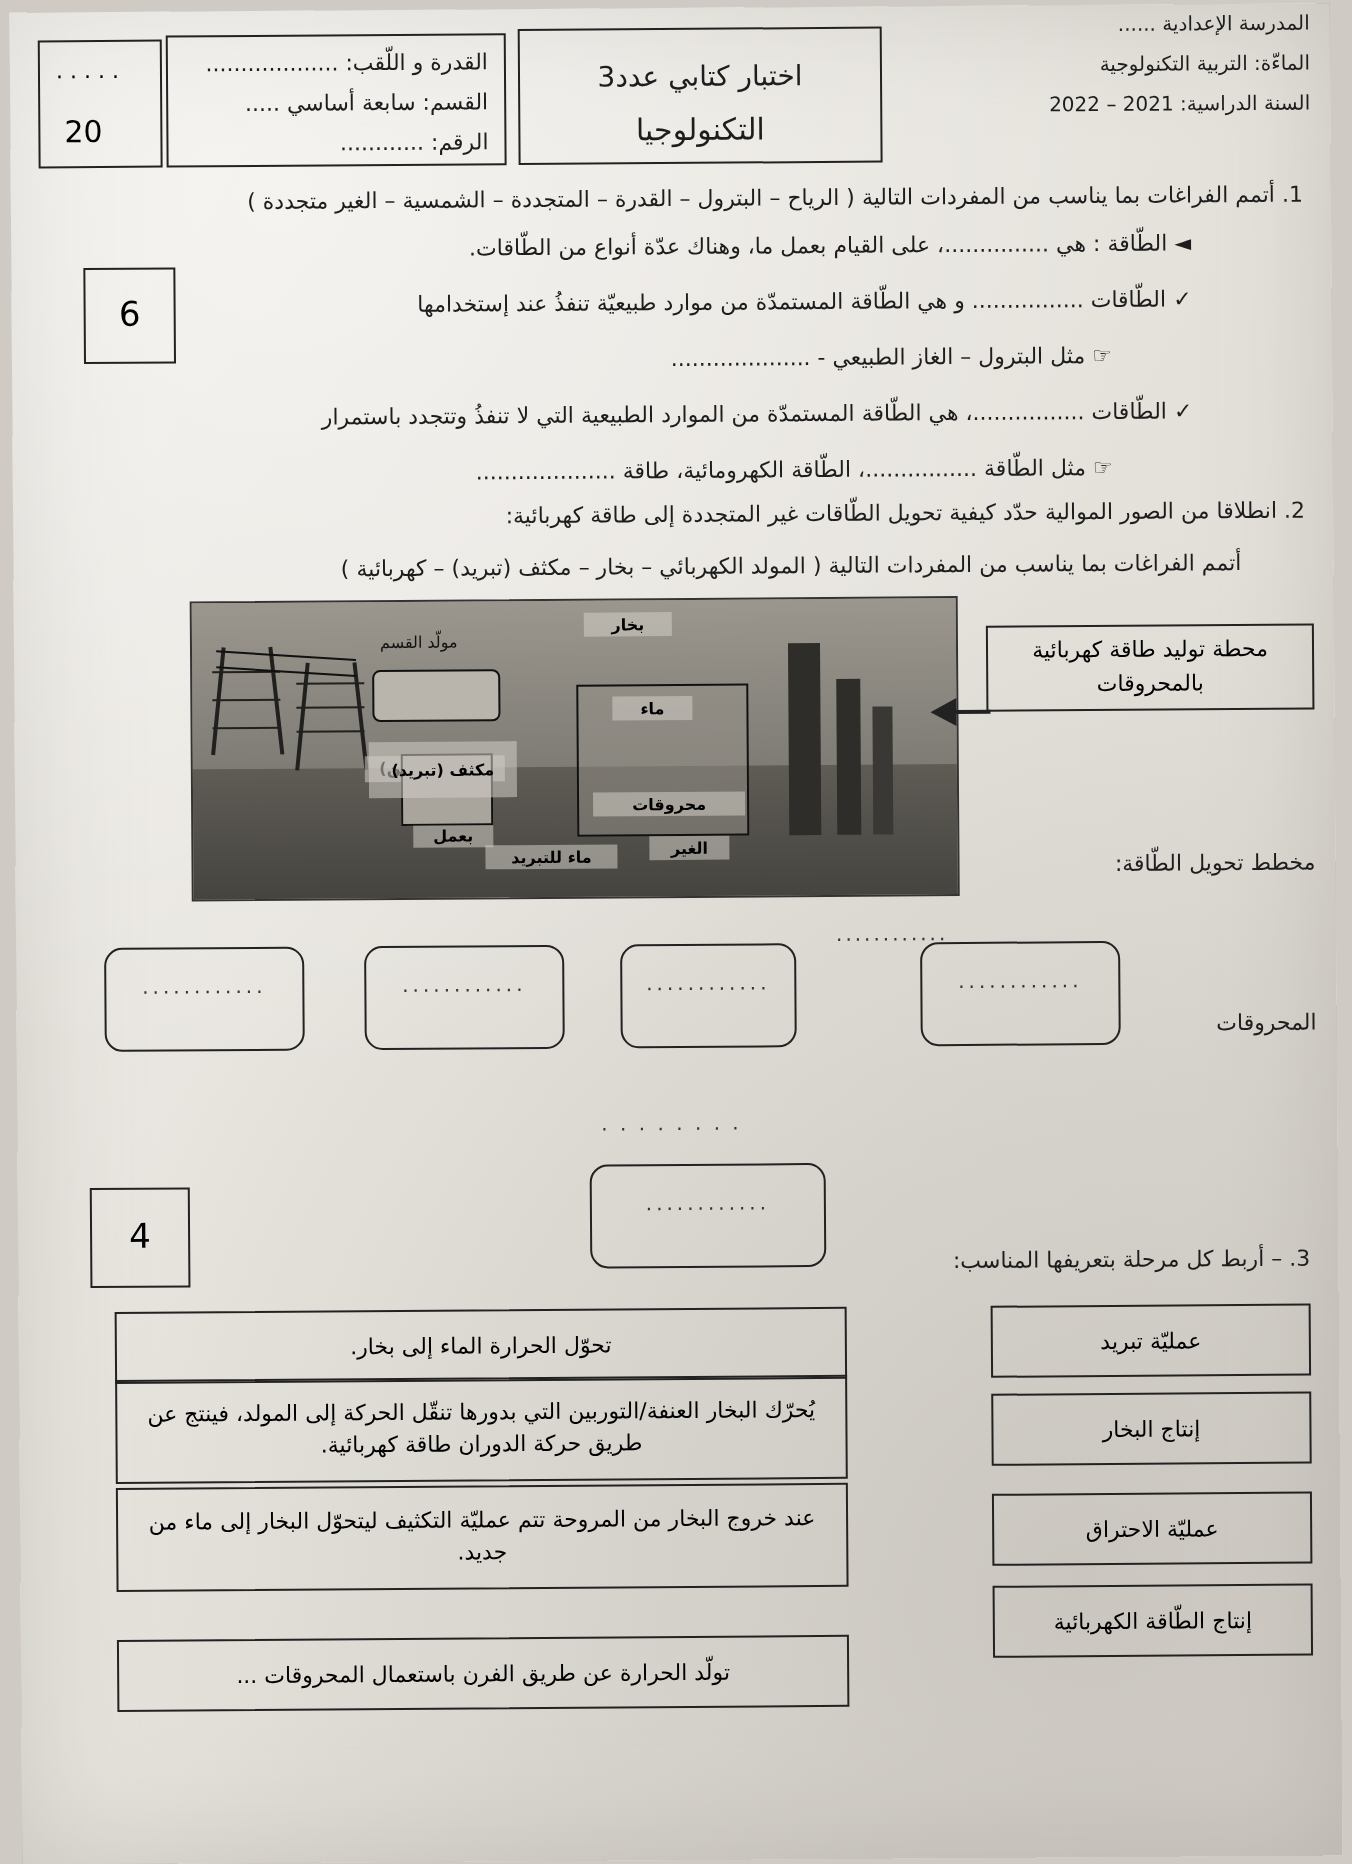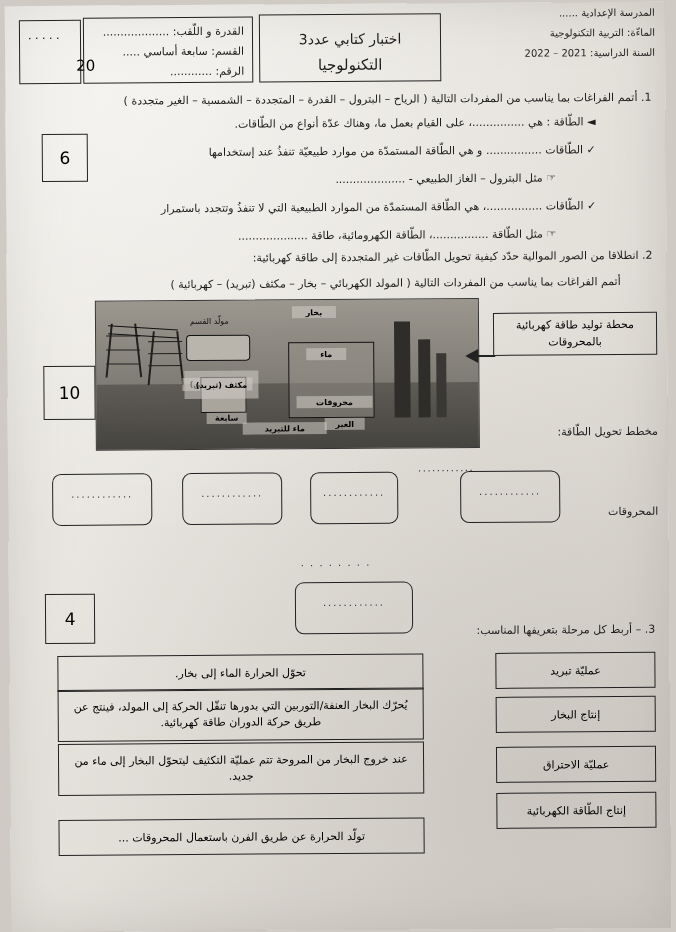--- a/index.html
+++ b/index.html
@@ -28,21 +28,21 @@
     pointer-events:none;
   }
   .txt{position:absolute;color:#1d1d1d;font-size:11px;line-height:1.45;}
   .hand{font-family:"DejaVu Sans", sans-serif;}
   .box{position:absolute;border:1.3px solid #2a2a2a;background:transparent;}
   .center{display:flex;align-items:center;justify-content:center;text-align:center;}
   .dots{letter-spacing:1.5px;}
 
   
   #hdr-left{left:14px;top:14px;width:60px;height:62px;border:1.4px solid #222;}
-  #hdr-left .num{font-size:15px;margin-left:44px;}
+  #hdr-left .num{font-size:15px;}
   #hdr-info{left:78px;top:12px;width:168px;height:64px;border:1.4px solid #222;}
   #hdr-title{left:254px;top:10px;width:180px;height:66px;border:1.4px solid #222;}
   #hdr-right{left:444px;top:8px;width:200px;height:66px;}
 
   
   .mark{position:absolute;border:1.4px solid #222;width:44px;height:46px;}
   .mark span{font-size:17px;}
 
   
   #photo{
@@ -139,23 +139,20 @@
   <div class="mark center" style="left:36px;top:128px;">
     <span class="hand">6</span>
   </div>
 
   <div class="txt" style="right:14px;top:246px;width:628px;text-align:right;">
     <span>2.</span>
     <span>انطلاقا من الصور الموالية حدّد كيفية تحويل الطّاقات غير المتجددة إلى طاقة كهربائية:</span>
   </div>
   <div class="txt" style="right:46px;top:272px;width:560px;text-align:right;">أتمم الفراغات بما يناسب من المفردات التالية  ( المولد الكهربائي – بخار – مكثف (تبريد) – كهربائية  )</div>
 
-  <div class="mark center" style="left:36px;top:360px;width:50px;height:52px;">
-    <span class="hand">10</span>
-  </div>
 
   <div id="photo">
     <div class="sky"></div>
     <div class="ground"></div>
 
     <div class="pylon" style="left:10px;top:22px;">
         <i style="top:12px"></i>
         <i style="top:26px"></i>
         <i style="top:40px"></i>
       </div>
@@ -166,28 +163,28 @@
       </div>
     <div class="arrowimg" style="left:12px;top:26px;width:70px;transform:rotate(4deg);"></div>
     <div class="arrowimg" style="left:12px;top:34px;width:70px;transform:rotate(4deg);"></div>
 
     <div class="plabel" style="left:94px;top:16px;">مولّد القسم</div>
     <div class="pbox" style="left:90px;top:34px;width:62px;height:24px;border-radius:4px;background:#b9b5ad;"></div>
     <div class="pbox" style="left:86px;top:77px;width:70px;height:13px;border:none;">عنفة (توربين)</div>
 
     <div class="pbox" style="left:104px;top:76px;width:44px;height:34px;background:#a9a59d;"></div>
     <div class="pbox" style="left:88px;top:70px;width:74px;height:28px;border:none;">مكثف (تبريد)</div>
-    <div class="pbox" style="left:110px;top:112px;width:40px;height:11px;border:none;">سابعة</div>
+    <div class="pbox" style="left:110px;top:112px;width:40px;height:11px;border:none;">بعمل</div>
 
     <div class="pbox" style="left:192px;top:42px;width:84px;height:74px;border:1.4px solid #111;background:rgba(150,146,138,.5);"></div>
     <div class="pbox" style="left:210px;top:48px;width:40px;height:12px;border:none;">ماء</div>
     <div class="pbox" style="left:200px;top:96px;width:76px;height:12px;border:none;">محروقات</div>
     <div class="pbox" style="left:196px;top:6px;width:44px;height:12px;border:none;">بخار</div>
     <div class="pbox" style="left:228px;top:118px;width:40px;height:12px;border:none;">الغير</div>
-    <div class="pbox" style="left:146px;top:122px;width:84px;height:12px;border:none;">ماء للتبريد</div>
+    <div class="pbox" style="left:146px;top:122px;width:66px;height:12px;border:none;">ماء للتبريد</div>
 
     <div class="stack" style="left:298px;top:22px;width:16px;height:96px;"></div>
     <div class="stack" style="left:322px;top:40px;width:12px;height:78px;"></div>
     <div class="stack" style="left:340px;top:54px;width:10px;height:64px;background:#3a3834;"></div>
   </div>
 
   <div class="callout" style="left:486px;top:310px;width:150px;">محطة توليد طاقة كهربائية بالمحروقات</div>
 
   <div style="position:absolute;left:470px;top:352px;width:18px;height:2px;background:#222;"></div>
   <div style="position:absolute;left:458px;top:346px;width:0;height:0;border-top:7px solid transparent;border-bottom:7px solid transparent;border-right:13px solid #222;"></div>

